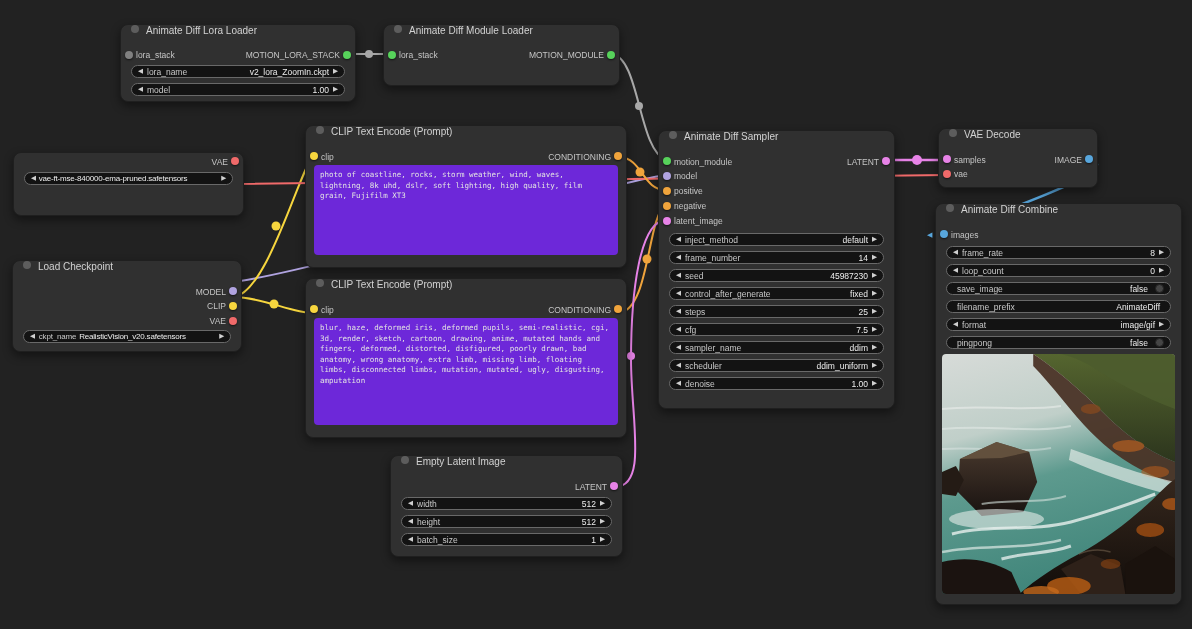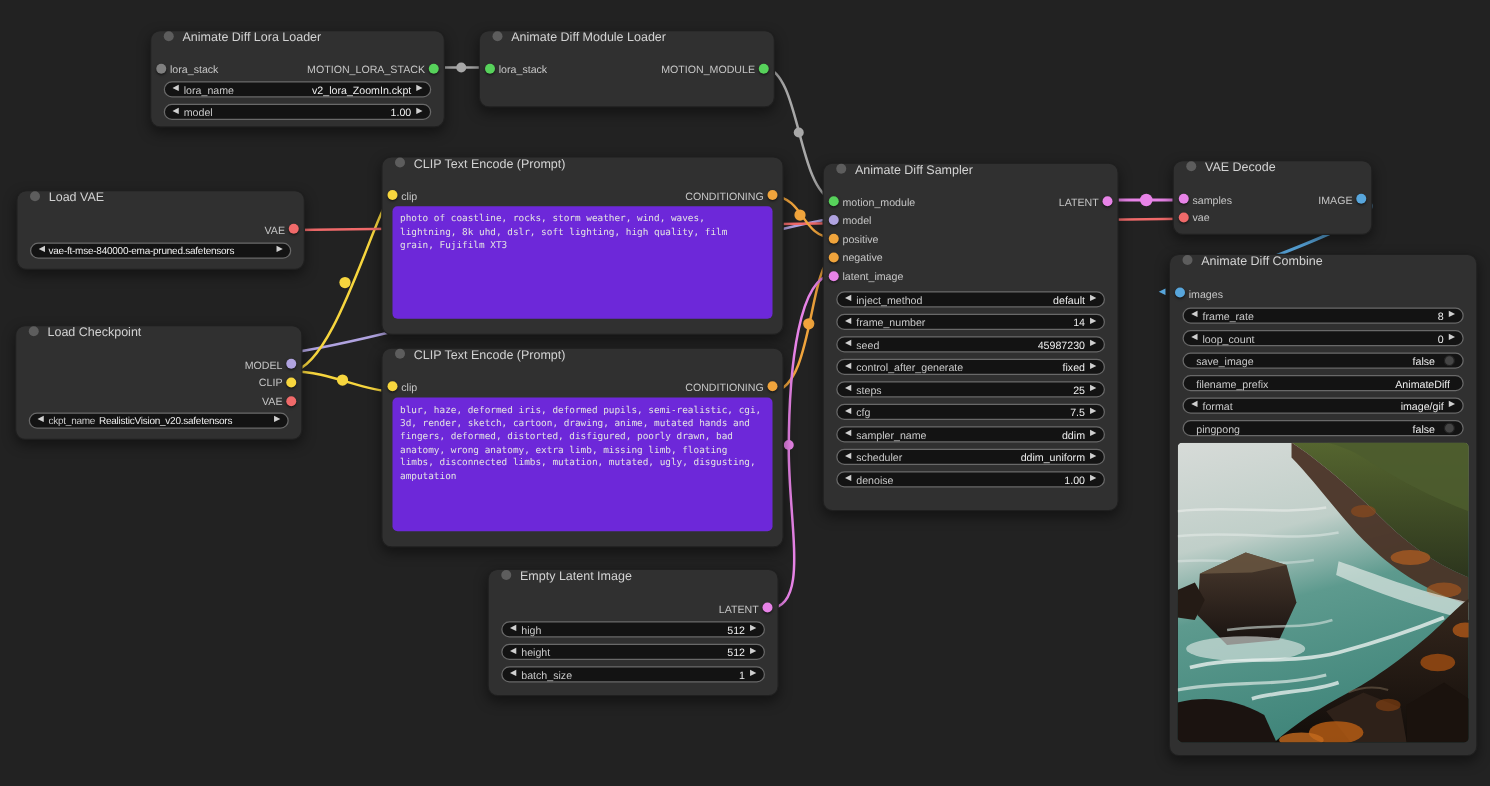--- a/index.html
+++ b/index.html
@@ -89,24 +89,20 @@
       </div>
     <div class="row">
       <span class="sdot l" style="background: rgb(87, 210, 91);"></span>
       <span>lora_stack</span>
       <span class="out-lab">MOTION_MODULE</span>
       <span class="sdot r" style="background: rgb(87, 210, 91);"></span>
     </div>
   </div>
 
   <div class="node" style="left:13px;top:152px;width:231px;height:64px;">
-    <div class="ntitle">
-        <span class="tdot"></span>
-        <span>Load VAE</span>
-      </div>
     <div class="row pt2">
       <span class="out-lab">VAE</span>
       <span class="sdot r" style="background: rgb(240, 106, 106);"></span>
     </div>
     <div class="widgets" style="padding-top:4px;">
       <div class="widget small leftval">
         <span class="arr">◀</span>
         <span class="wv">vae-ft-mse-840000-ema-pruned.safetensors</span>
         <span class="arr">▶</span>
       </div>
@@ -374,21 +370,21 @@
         <span class="tdot"></span>
         <span>Empty Latent Image</span>
       </div>
     <div class="row pt3">
       <span class="out-lab">LATENT</span>
       <span class="sdot r" style="background: rgb(231, 131, 231);"></span>
     </div>
     <div class="widgets" style="padding-top:4px;">
       <div class="widget">
           <span class="arr">◀</span>
-          <span class="wl">high</span>
+          <span class="wl">width</span>
           <span class="wv">512</span>
           <span class="arr">▶</span>
         </div>
       <div class="widget">
           <span class="arr">◀</span>
           <span class="wl">height</span>
           <span class="wv">512</span>
           <span class="arr">▶</span>
         </div>
       <div class="widget">

